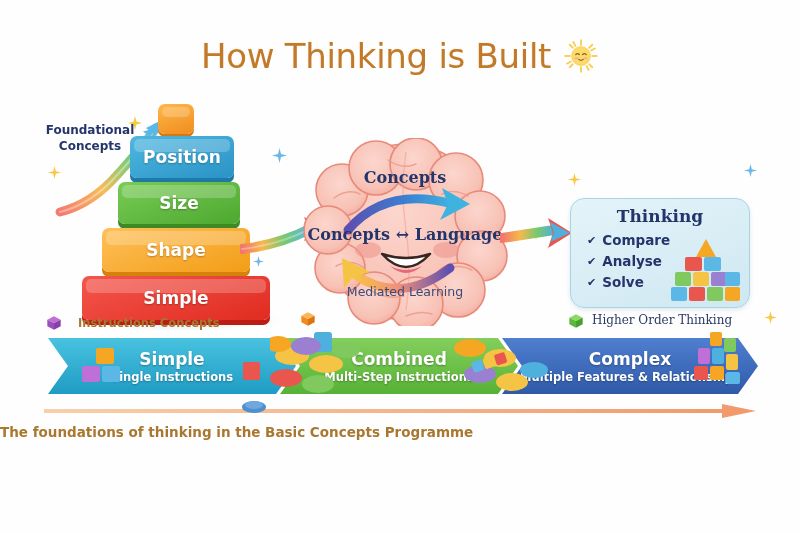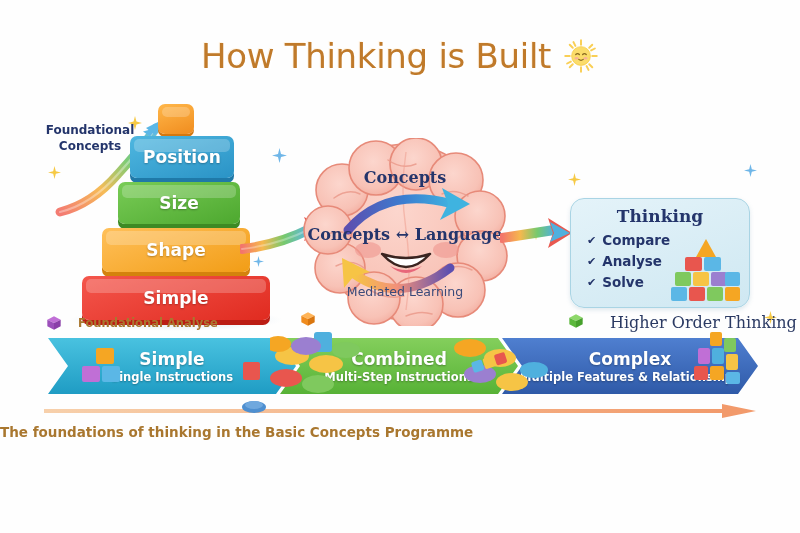--- a/index.html
+++ b/index.html
@@ -108,21 +108,21 @@
   }
   .think-list { margin: 4px 0 0 16px; }
   .think-item {
     display: flex; align-items: center; gap: 6px;
     font-size: 13.5px; font-weight: bold; color: #24356b;
     line-height: 1.55; font-family: "DejaVu Sans", sans-serif;
   }
   .tick { font-size: 11px; color: #24356b; }
   .hot-caption {
     position: absolute; left: 592px; top: 313px;
-    font-size: 16px; color: #2b3a63; font-family: "DejaVu Serif", serif; margin-left: 18px;
+    font-size: 12px; color: #2b3a63; font-family: "DejaVu Serif", serif;
   }
 
   
   #band { position: absolute; left: 48px; top: 338px; width: 710px; height: 56px; }
   .chev {
     position: absolute; top: 0; height: 56px;
     display: flex; flex-direction: column; align-items: center; justify-content: center;
     color: #fff; font-family: "DejaVu Sans", sans-serif;
   }
   .chev-title { font-size: 17px; font-weight: bold; text-shadow: 0 1px 2px rgba(0,0,0,.3); }
@@ -260,21 +260,21 @@
     <div class="blk blk-colour">
       <span>Simple</span>
     </div>
   </div>
 
   <svg class="cube-icon" style="left:46px;top:315px" width="17" height="17" viewBox="0 0 24 24">
     <path d="M12 2 L22 7 L12 12 L2 7 Z" fill="#c06fd6"></path>
     <path d="M2 7 L12 12 L12 22 L2 17 Z" fill="#9b4fba"></path>
     <path d="M22 7 L12 12 L12 22 L22 17 Z" fill="#8a3fa8"></path>
   </svg>
-  <div class="found-bottom">Foundational Analyse</div>
+  <div class="found-bottom">Instructions Concepts</div>
 
   <svg style="position:absolute;left:240px;top:205px" width="98" height="58">
     <defs>
       <linearGradient id="rbMid" x1="0" y1="0" x2="1" y2="0">
         <stop offset="0%" stop-color="#f3756b"></stop>
           <stop offset="30%" stop-color="#f6b84e"></stop>
         <stop offset="62%" stop-color="#76c96e"></stop>
           <stop offset="100%" stop-color="#5bb7e6"></stop>
       </linearGradient>
     </defs>

